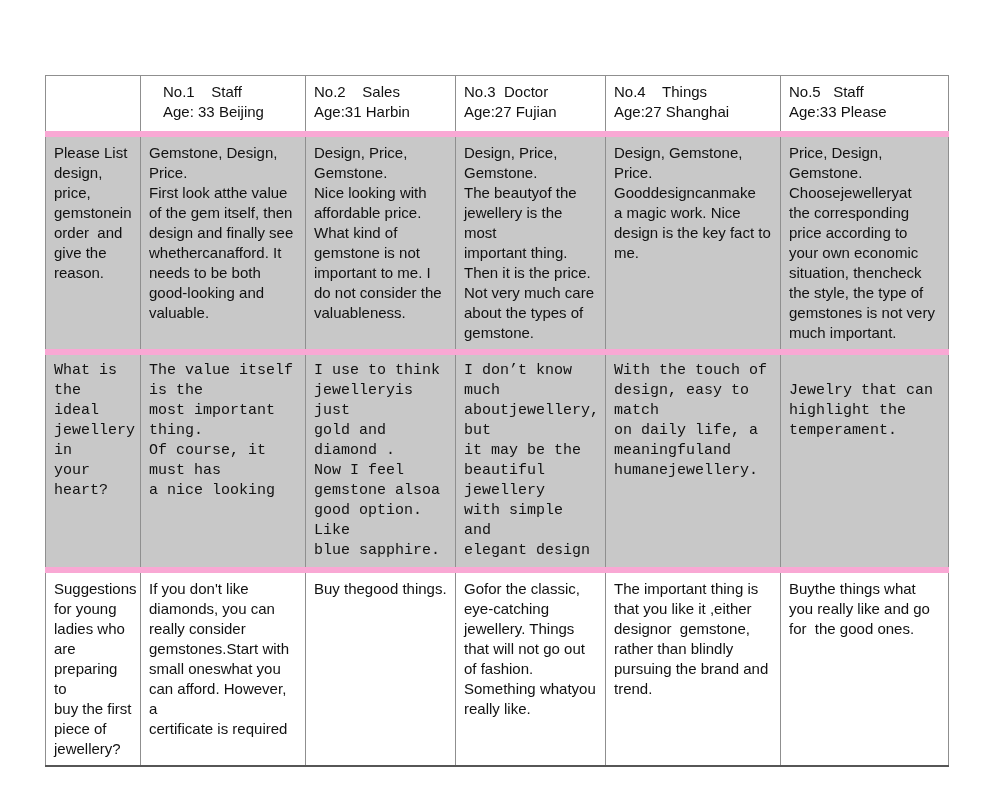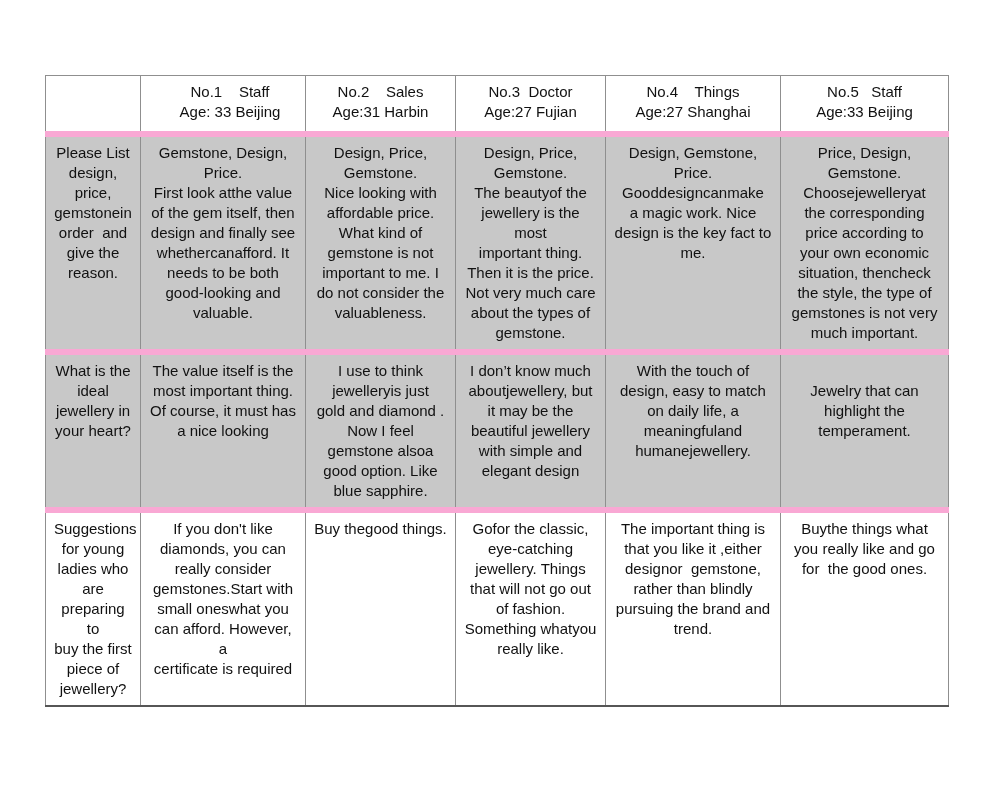--- a/index.html
+++ b/index.html
@@ -44,33 +44,33 @@
   }
   table.interview {
     border-bottom: 2px solid #565656;
   }
   td, th {
     vertical-align: top;
     padding: 6px 8px;
     font-size: 15px;
     font-weight: normal;
     line-height: 20px;
-    text-align: center;
+    text-align: left;
     white-space: pre-wrap;
     overflow: hidden;
     color: #111111;
   }
   tr.shaded td { background: #c8c8c8; }
   tr.plain td  { background: #ffffff; }
   thead th { background: #ffffff; }
   th.pad-extra { padding-left: 22px; }
   tr.r-header { height: 58px; }
   tr.r1 { height: 215px; }
   tr.r2 { height: 82px; }
-  tr.r3 { height: 153px; }
+  tr.r3 { height: 153px; font-family: Liberation Mono, monospace; }
   tr.r4 { height: 180px; }
 </style>
 </head>
 <body>
 
 <div class="page">
 
 
   <table class="interview">
     <colgroup>
@@ -86,21 +86,21 @@
         <th></th>
         <th class="pad-extra">No.1    Staff
 Age: 33 Beijing</th>
         <th>No.2    Sales
 Age:31 Harbin</th>
         <th>No.3  Doctor
 Age:27 Fujian</th>
         <th>No.4    Things
 Age:27 Shanghai</th>
         <th>No.5   Staff
-Age:33 Beijing</th>
+Age:33 Please</th>
       </tr>
     </thead>
     <tbody>
       <tr class="r1 shaded row-sep">
         <td>Please List
 design,
 price,
 gemstonein
 order  and
 give the

